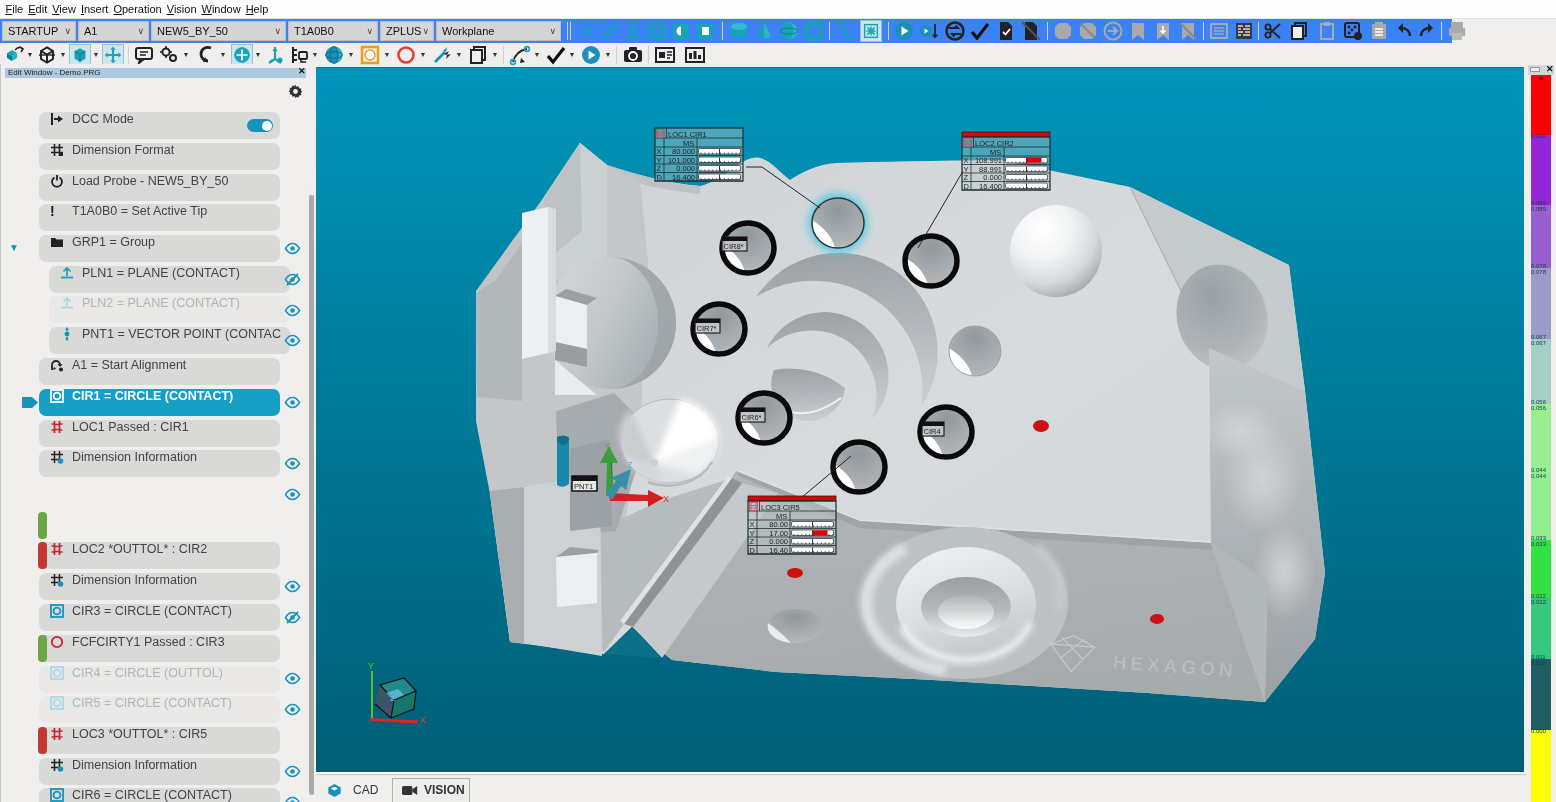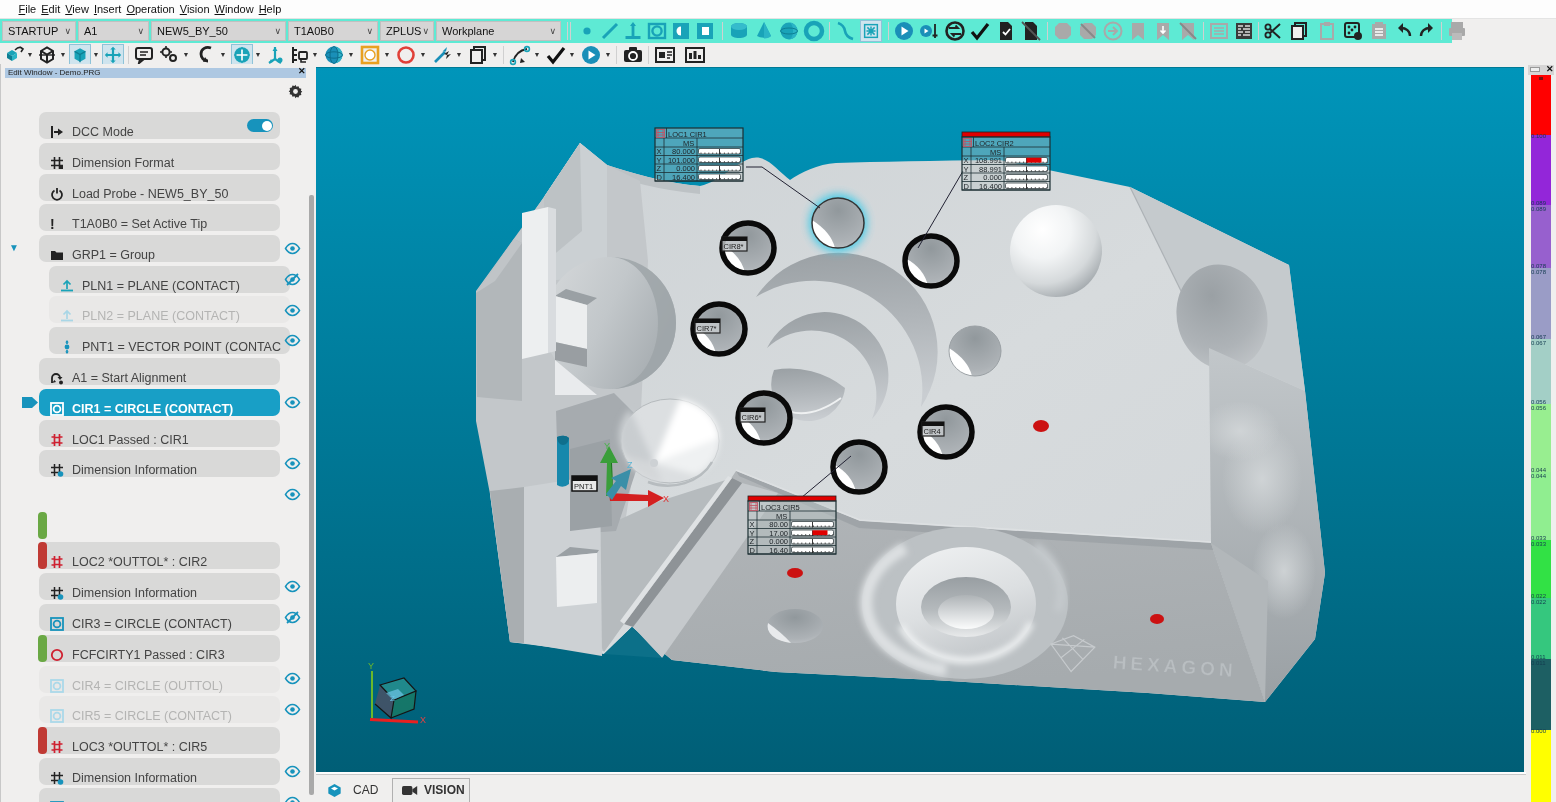--- a/index.html
+++ b/index.html
@@ -1,30 +1,30 @@
 <!DOCTYPE html>
 <html><head><meta charset="utf-8"><style>
 *{margin:0;padding:0;box-sizing:border-box}
 html,body{width:1556px;height:802px;overflow:hidden;font-family:"Liberation Sans",sans-serif;background:#f0efee}
-#menubar{position:absolute;left:0;top:0;width:1556px;height:19px;background:#fdfdfd;border-bottom:1px solid #e4e4e4;font-size:11px;color:#111;display:flex;align-items:center;padding-left:16px}
+#menubar{position:absolute;left:0;top:0;width:1556px;height:19px;background:#fdfdfd;border-bottom:1px solid #e4e4e4;font-size:11px;color:#111;display:flex;align-items:center;padding-left:3px}
 #menubar span{margin:0 2.5px}
 #menubar span u{text-decoration:underline}
-#row1{position:absolute;left:0;top:19px;width:1452px;height:24px;background:#5eead4}
+#row1{position:absolute;left:0;top:19px;width:1452px;height:24px;background:#3b82f6}
 #row2{position:absolute;left:0;top:43px;width:1556px;height:24px;background:#f0efee}
 .combo{position:absolute;top:2px;height:20px;background:#d6d5d5;border:1px solid #c0c0c0;font-size:11px;color:#111;line-height:18px;padding-left:5px}
 .combo:after{content:"\2228";position:absolute;right:4px;top:0;font-size:9px;color:#444}
 .ticon{position:absolute;top:1px;width:22px;height:22px;font-size:15px;text-align:center;line-height:22px}
 .sel{background:#cfe4ee;border:1px solid #8fc3d8}
 .sep{position:absolute;top:3px;width:1px;height:18px;background:#d0d0d0}
 .darr{position:absolute;top:1px;width:8px;height:22px;font-size:7px;color:#333;line-height:22px;text-align:center}
 #panel{position:absolute;left:0;top:64px;width:316px;height:738px;background:#f0efee;border-left:1px solid #c8c8c8;overflow:hidden}
 #ptitle{position:absolute;left:4px;top:4px;width:301px;height:10px;background:#aec8e2;font-size:8px;color:#222;line-height:10px;padding-left:3px}
 #pclose{position:absolute;left:297px;top:2px;font-size:9px;color:#111;font-weight:bold}
 #gear{position:absolute;left:287px;top:20px}
-.pill{position:absolute;left:38px;width:241px;height:27px;background:#d9d9d8;border-radius:7px;font-size:12.5px;color:#444;display:flex;align-items:flex-end}
+.pill{position:absolute;left:38px;width:241px;height:27px;background:#d9d9d8;border-radius:7px;font-size:12.5px;color:#444;display:flex;align-items:flex-start}
 .pill .ic{width:14px;height:14px;margin-left:11px;margin-right:8px;flex:none;position:relative}
 .pill.ind{left:48px}
 .pill.dis{background:#e9e8e7;color:#b4b4b3}
 .pill.sel2{background:#189fc6;color:#fff;font-weight:bold}
 .eye{position:absolute;width:17px;height:17px}
 .lbar{position:absolute;left:37px;width:9px;height:27px;border-radius:4px}
 svg text{font-family:"Liberation Sans",sans-serif}
 #vp{position:absolute;left:316px;top:67px;width:1208px;height:705px;background:linear-gradient(#0095ba,#005e76);border-top:1px solid #007a95}
 #tabbar{position:absolute;left:316px;top:772px;width:1240px;height:30px;background:#f0efee;border-top:2px solid #fdfdfd;box-shadow:0 1px 0 #c9c9c9 inset}
 #scalewin{position:absolute;left:1526px;top:64px;width:30px;height:738px;background:#f0efee}

